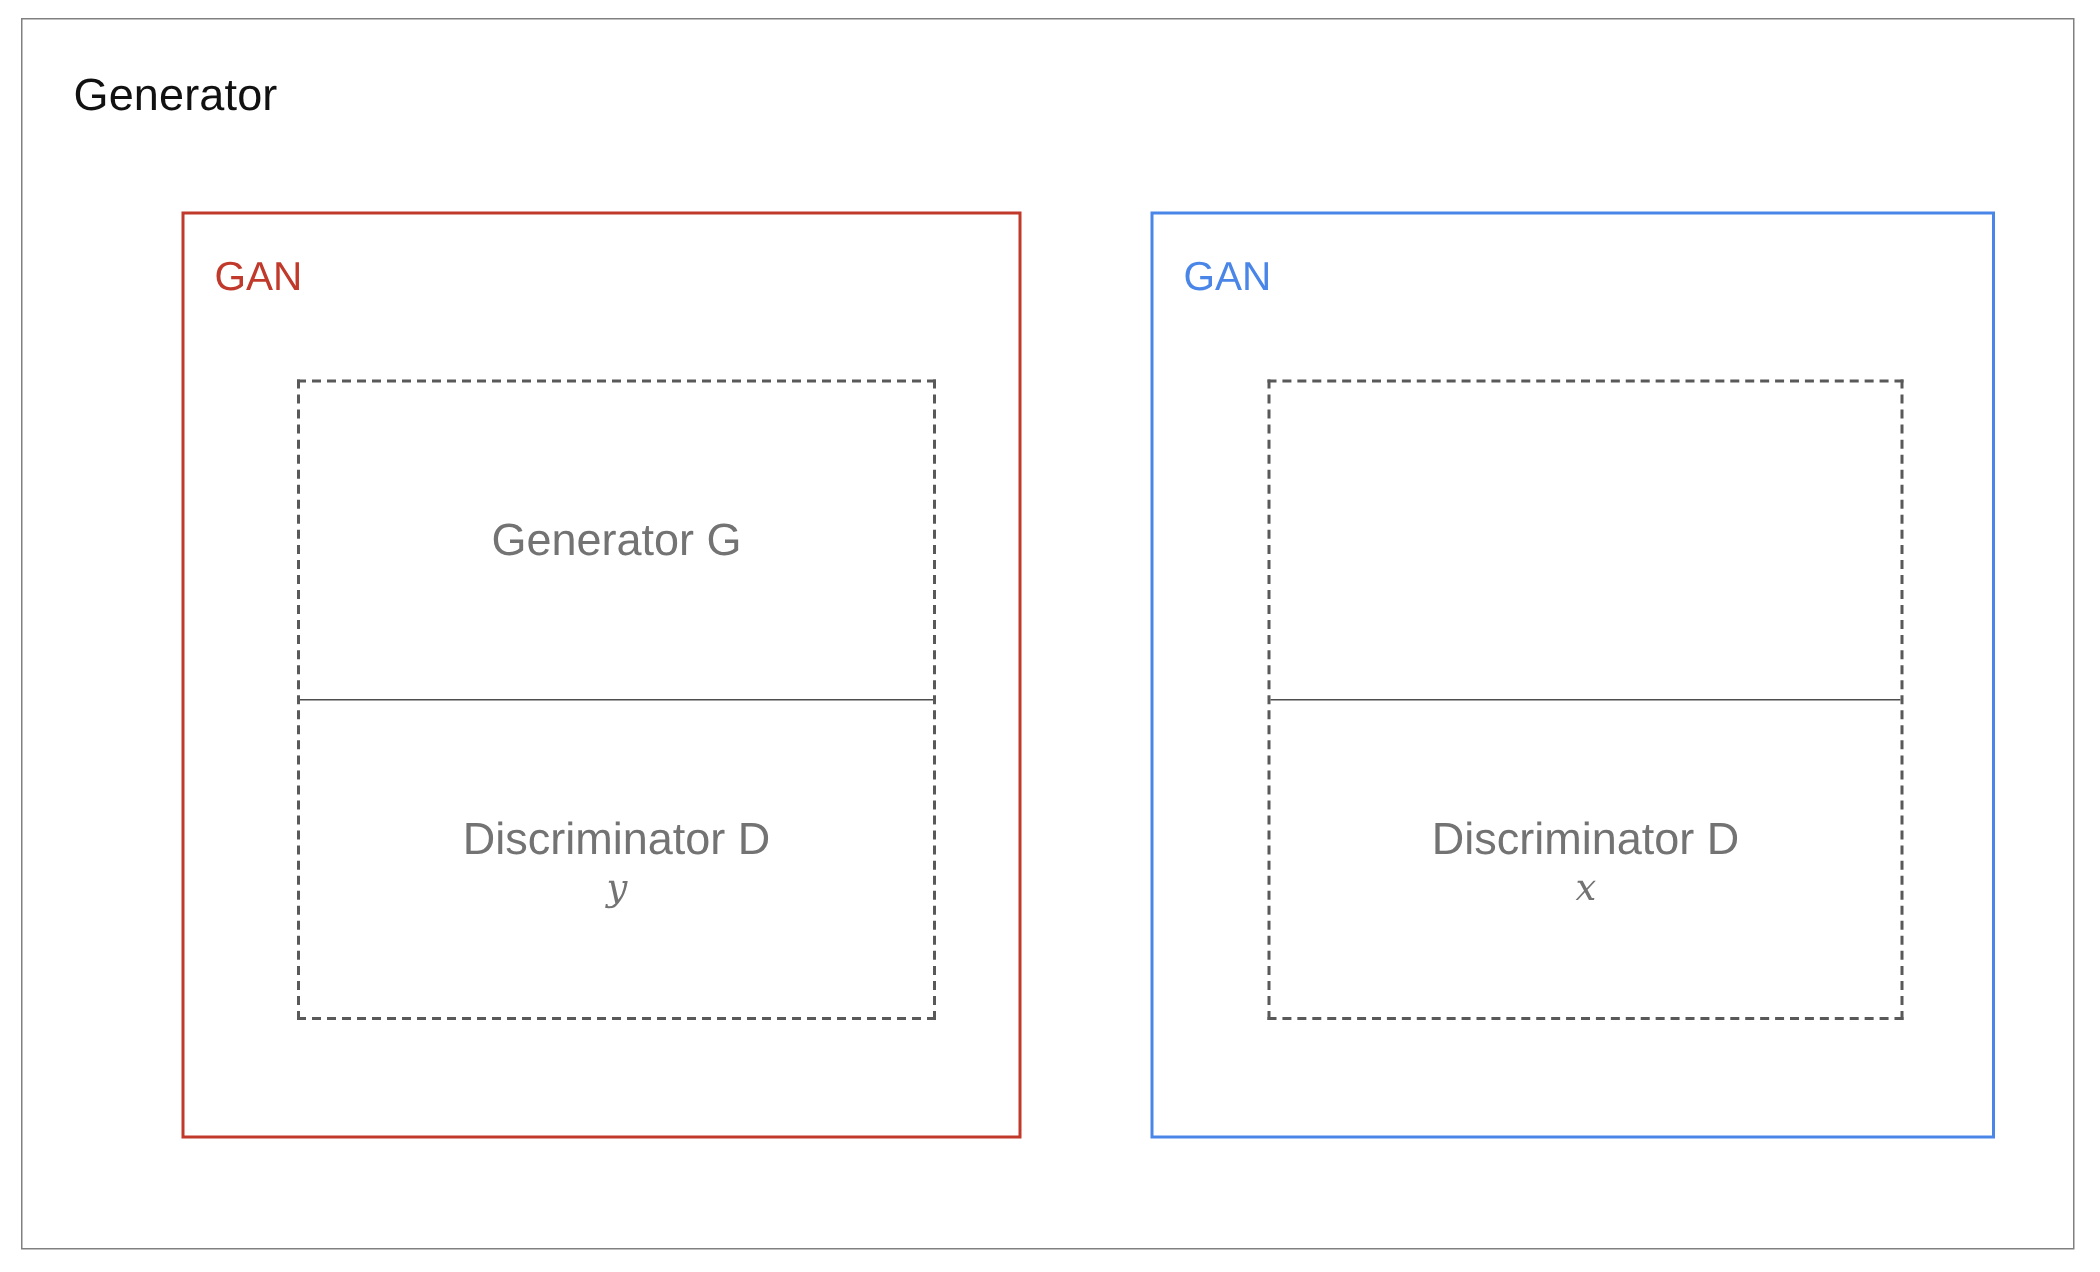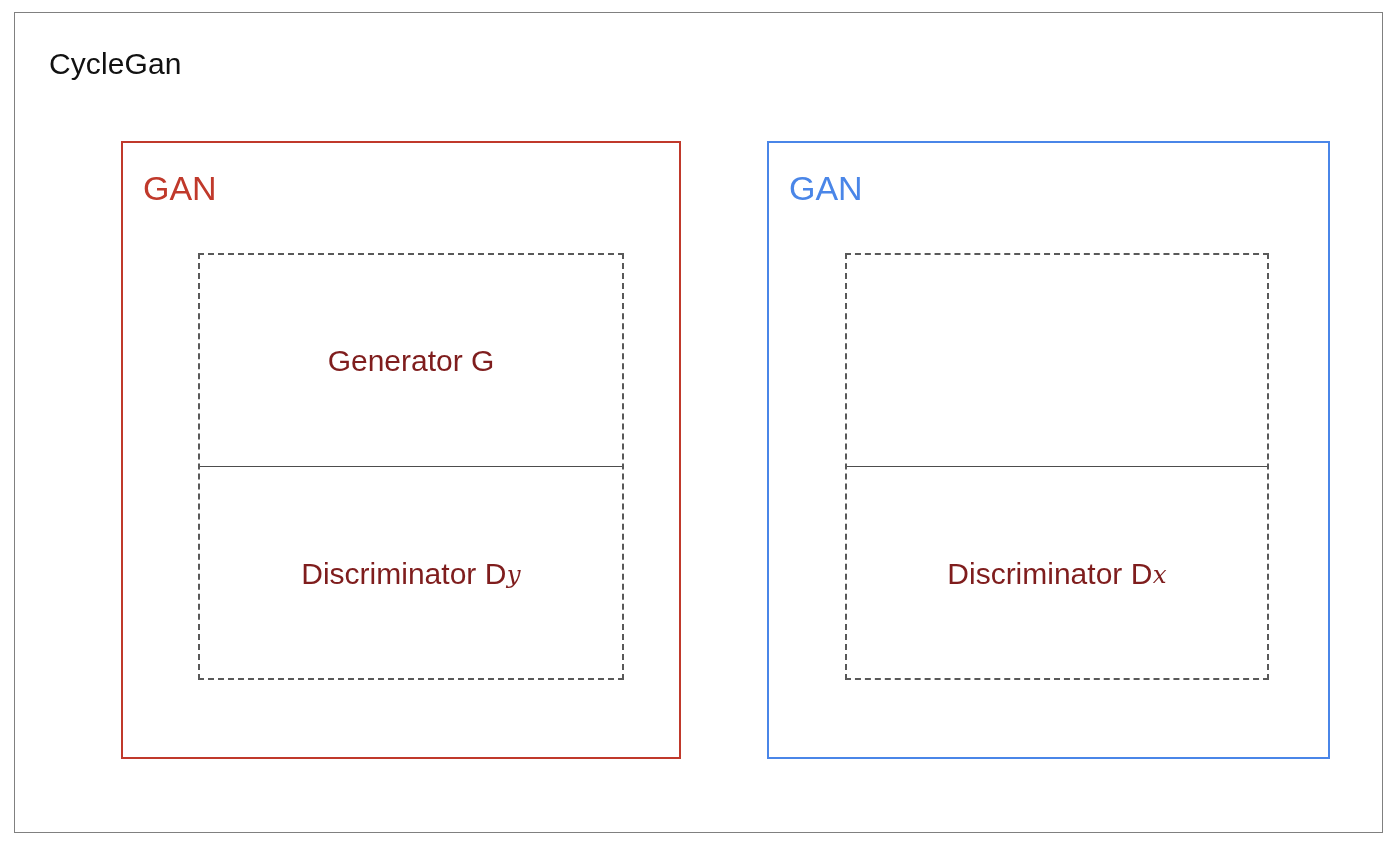--- a/index.html
+++ b/index.html
@@ -62,21 +62,21 @@
     left: 752px;
     top: 128px;
     width: 563px;
     height: 618px;
   }
 
   .gan-title {
     position: absolute;
     left: 20px;
     top: 28px;
-    font-size: 34px;
+    font-size: 27px;
     line-height: 1;
     white-space: nowrap;
   }
 
   
   .module-box {
     position: absolute;
     box-sizing: border-box;
     border: 2px dashed #595959;
     background: transparent;
@@ -104,41 +104,41 @@
   }
 
   .module-cell {
     position: absolute;
     left: 0;
     width: 100%;
     display: flex;
     align-items: center;
     justify-content: center;
     font-size: 30px;
-    color: #7f1d1d;
+    color: #737373;
     white-space: nowrap;
   }
   .module-cell.top    { top: 0;     height: 211px; }
-  .module-cell.bottom { top: 211px; height: 216px; }
+  .module-cell.bottom { top: 211px; height: 216px; flex-direction: column; }
 
   .subvar {
     font-family: "DejaVu Serif", serif;
     font-style: italic;
     font-size: 0.82em;
     padding-left: 0.5px;
   }
 </style>
 </head>
 <body>
 
 <div class="canvas">
 
   <div class="outer-frame">
 
-    <div class="outer-title">CycleGan</div>
+    <div class="outer-title">Generator</div>
 
     <div class="gan-box left" style="border-color: rgb(192, 57, 43);">
 
       <div class="gan-title" style="color: rgb(192, 57, 43);">GAN</div>
 
       <div class="module-box left">
 
         <div class="module-cell top">
           <span>Generator G</span>
         </div>

